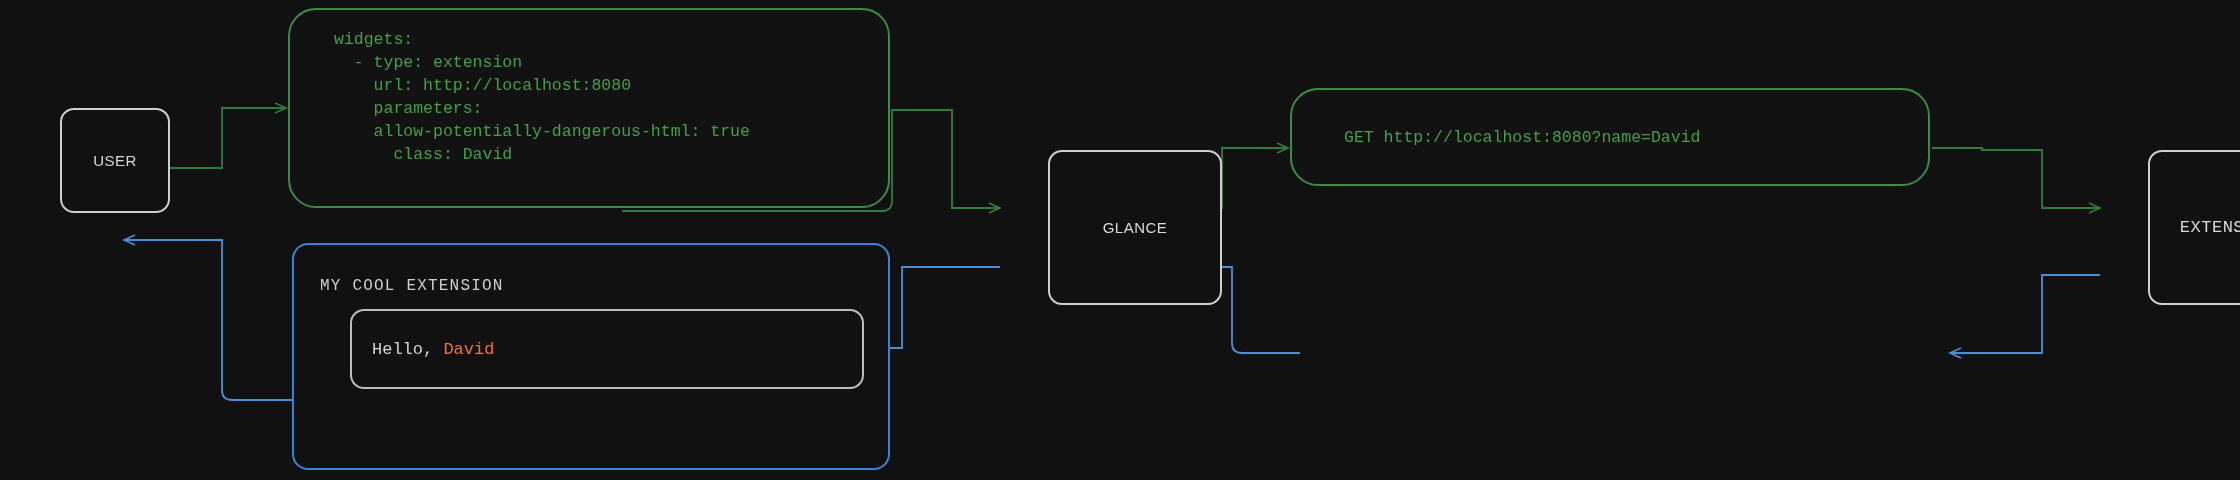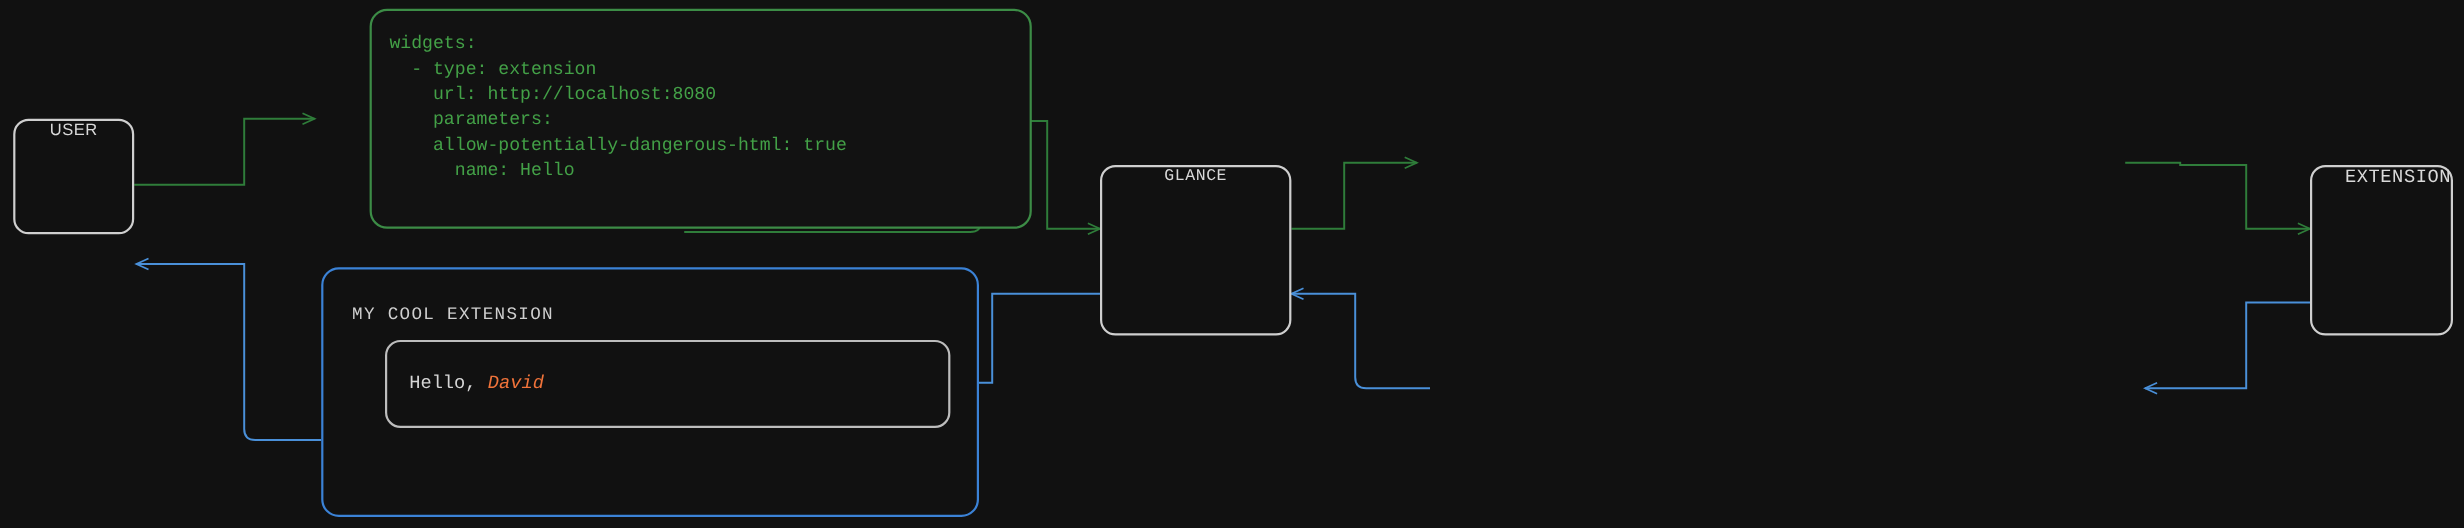--- a/index.html
+++ b/index.html
@@ -27,39 +27,40 @@
     pointer-events: none;
   }
 
   .node {
     position: absolute;
     box-sizing: border-box;
     border: 2px solid #cfcfcf;
     border-radius: 14px;
     background: #111111;
     display: flex;
+    align-items: center;
     justify-content: center;
     color: #d8d8d8;
+    margin-left: 48px;
   }
   .node-label {
     font-family: "Liberation Mono", "DejaVu Sans Mono", monospace;
     font-size: 17px;
     letter-spacing: 0.5px;
     color: #d9d9d9;
     white-space: nowrap;
   }
 
   .codebox {
     position: absolute;
     box-sizing: border-box;
     border: 2px solid #3c8c46;
-    border-radius: 16px;
+    border-radius: 28px;
     background: #121212;
-    padding: 18px 16px;
-    margin-left: 48px;
+    padding: 18px 44px;
   }
   .codebox.blue {
     border-color: #3b82d6;
     background: #111517;
   }
   .code-line {
     font-family: "Liberation Mono", "DejaVu Sans Mono", monospace;
     font-size: 16.5px;
     line-height: 23px;
     color: #43a047;
@@ -98,21 +99,20 @@
     padding-left: 20px;
   }
   .widget-card-text {
     font-family: "Liberation Mono", "DejaVu Sans Mono", monospace;
     font-size: 17px;
     color: #d5d5d5;
     white-space: pre;
   }
   .accent {
     color: #f0733a;
-    font-style: italic;
   }
 </style>
 </head>
 <body>
 
 <div id="stage">
 
   <svg id="wires" viewBox="0 0 2240 480" xmlns="http://www.w3.org/2000/svg">
     <defs>
       <marker id="arrow-green" markerWidth="14" markerHeight="14" refX="12" refY="6" orient="auto" markerUnits="userSpaceOnUse">
@@ -146,33 +146,36 @@
   <div class="node" style="left:12px; top:108px; width:110px; height:105px;">
     <span class="node-label" style="font-family:'Liberation Sans', sans-serif; font-size:15px;">USER</span>
   </div>
 
   <div class="codebox" style="left:288px; top:8px; width:602px; height:200px;">
     <div class="code-line">widgets:</div>
     <div class="code-line">  - type: extension</div>
     <div class="code-line">    url: http://localhost:8080</div>
     <div class="code-line">    parameters:</div>
     <div class="code-line">    allow-potentially-dangerous-html: true</div>
-    <div class="code-line">      name: Hello</div>
+    <div class="code-line">      class: David</div>
   </div>
 
   <div class="widgetbox" style="left:292px; top:243px; width:598px; height:227px;">
     <div class="widget-title">MY COOL EXTENSION</div>
     <div class="widget-card" style="margin:0 8px 0 40px;">
       <span class="widget-card-text"><span>Hello, </span><span class="accent">David</span></span>
     </div>
   </div>
 
   <div class="node" style="left:1000px; top:150px; width:174px; height:155px;">
-    <span class="node-label" style="font-family:Liberation Mono, monospace; font-size:15px;">GLANCE</span>
+    <span class="node-label" style="font-family:Liberation Sans, sans-serif; font-size:15px;">GLANCE</span>
   </div>
 
+  <div class="codebox" style="left:1290px; top:88px; width:640px; height:98px; display:flex; align-items:center;">
+    <div class="code-line" style="margin-left:8px;">GET http://localhost:8080?name=David</div>
+  </div>
 
 
   <div class="node" style="left:2100px; top:150px; width:130px; height:155px;padding-left:30px;">
     <span class="node-label">EXTENSION</span>
   </div>
 
 </div>
 
 </body></html>

